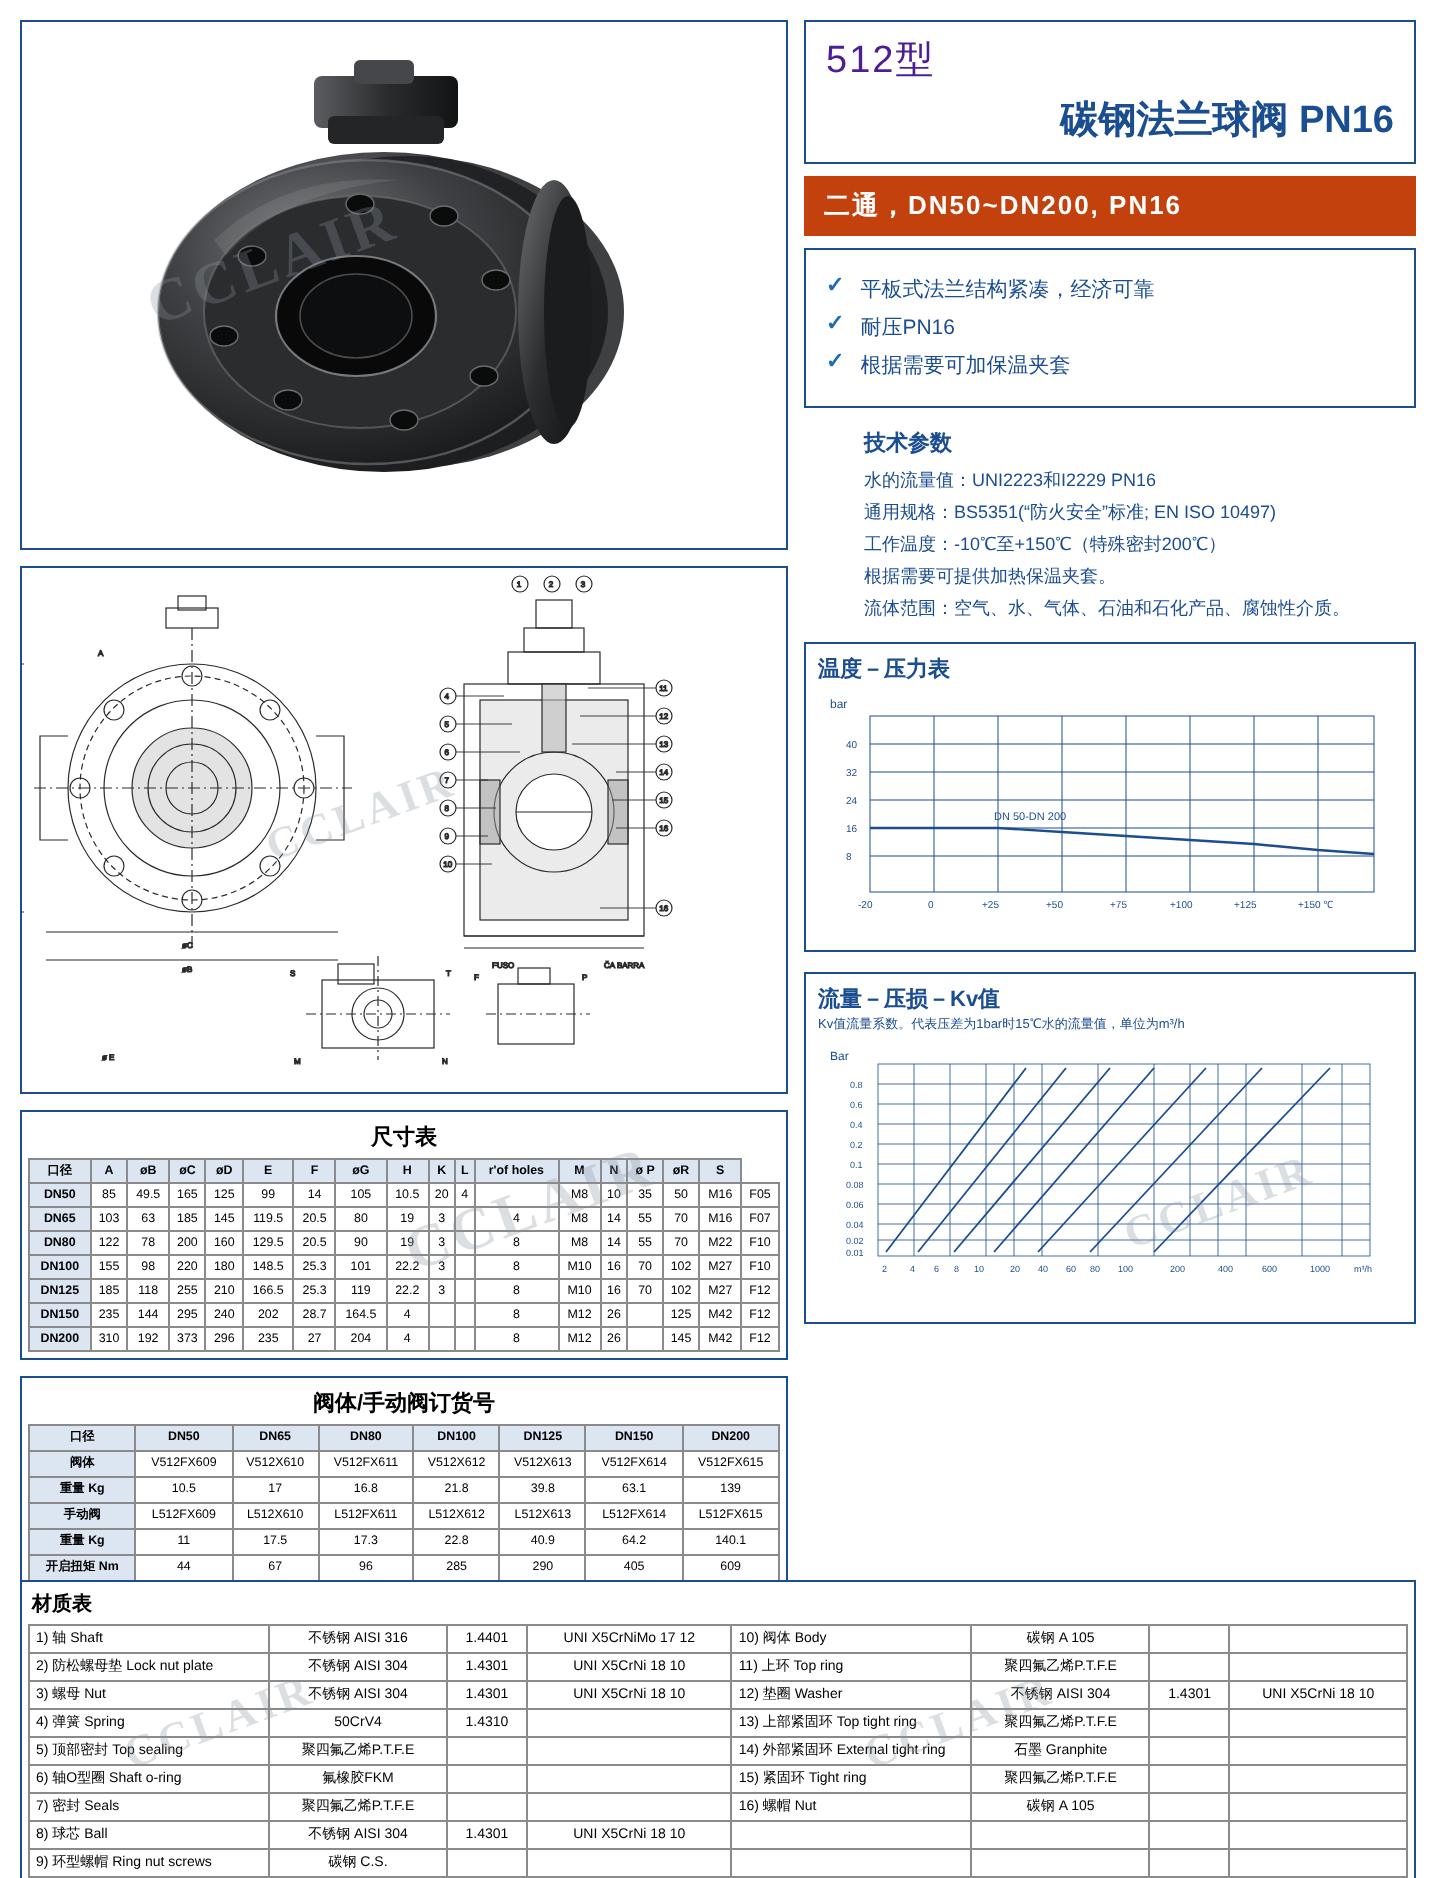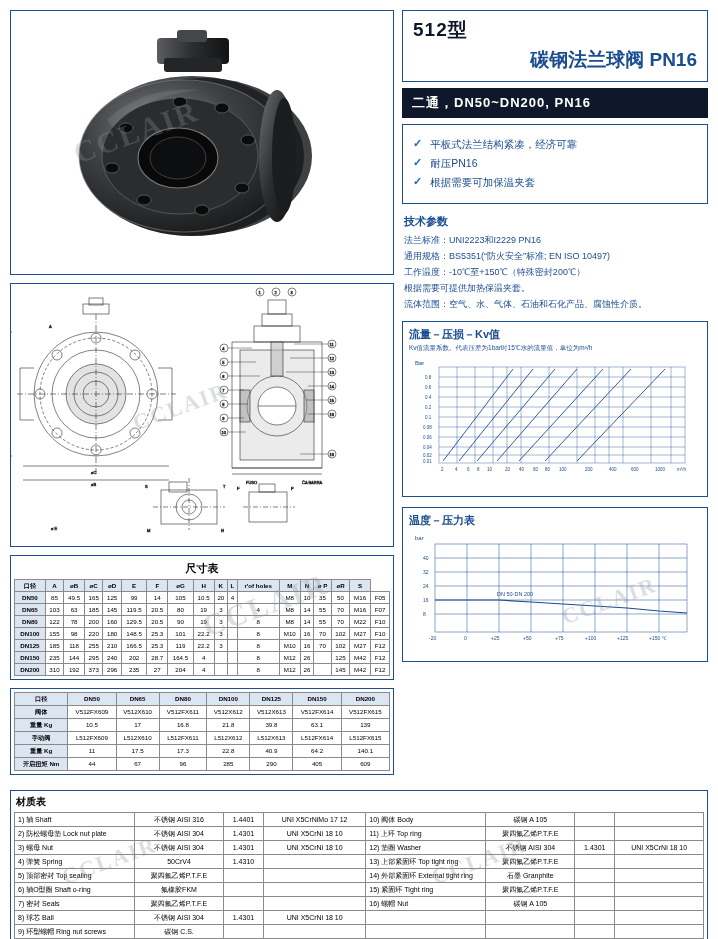--- a/index.html
+++ b/index.html
@@ -43,33 +43,33 @@
     border:1px solid #8a8a8a; text-align:center; padding:0 1px; height:12px;
     white-space:nowrap; line-height:12px;
   }
   table.order th { background:#dce6f2; font-weight:bold; }
   table.order td.rowhead { background:#dce6f2; font-weight:bold; text-align:center; }
 
   
   .right-col { position:absolute; left:402px; top:10px; width:306px; }
 
   .title-box { border:1px solid #1b4d91; background:#fff; padding:6px 10px 8px; }
-  .title-main { font-size:19px; font-weight:bold; color:#0f172a; letter-spacing:1px; }
+  .title-main { font-size:19px; font-weight:normal; color:#4c1d95; letter-spacing:1px; }
   .title-sub { font-size:19px; font-weight:bold; color:#1b4d91; text-align:right; margin-top:4px; }
 
   .blue-bar {
-    margin-top:6px; background:#0f172a; color:#fff; font-size:13px; font-weight:bold;
+    margin-top:6px; background:#c2410c; color:#fff; font-size:13px; font-weight:bold;
     padding:6px 10px; letter-spacing:1px;
   }
 
   .bullet-box { border:1px solid #1b4d91; margin-top:6px; padding:8px 10px; }
   .bullet { display:flex; align-items:flex-start; margin:5px 0; color:#1b4d91; font-size:10.5px; }
   .bullet .chk { color:#1f6cb4; font-weight:bold; margin-right:8px; font-size:11px; line-height:1; }
 
-  .specs { margin-top:10px; padding:0 2px; }
+  .specs { margin-top:10px; padding:0 2px;margin-left:28px; }
   .specs h4 { font-size:11px; font-weight:bold; color:#1b4d91; margin:0 0 5px; }
   .specs p { margin:3px 0; font-size:9px; color:#1b4d91; line-height:1.45; }
 
   .chart-box { border:1px solid #1b4d91; margin-top:10px; padding:5px 6px 6px; }
   .chart-title { color:#1b4d91; font-weight:bold; font-size:11px; margin-bottom:2px; }
   .chart-note { color:#1b4d91; font-size:6.5px; margin-bottom:2px; line-height:1.3; }
 
   
   .mat-box { position:absolute; left:10px; top:790px; width:698px; border:1px solid #1b4d91; background:#fff; padding:3px; }
   .mat-title { font-size:10px; font-weight:bold; color:#000; padding:1px 2px 3px; }
@@ -470,20 +470,21 @@
               <td></td>
               <td>145</td>
               <td>M42</td>
               <td>F12</td>
             </tr>
           </tbody>
       </table>
     </div>
 
     <div class="table-box">
+      <div class="tbl-title">阀体/手动阀订货号</div>
       <table class="order">
         <thead>
             <tr id="order-head">
               <th>口径</th>
               <th>DN50</th>
               <th>DN65</th>
               <th>DN80</th>
               <th>DN100</th>
               <th>DN125</th>
               <th>DN150</th>
@@ -565,25 +566,66 @@
         <span>耐压PN16</span>
       </div>
       <div class="bullet">
         <span class="chk">✓</span>
         <span>根据需要可加保温夹套</span>
       </div>
     </div>
 
     <div class="specs">
       <h4>技术参数</h4>
-      <p>法兰标准：UNI2223和I2229 PN16</p>
+      <p>水的流量值：UNI2223和I2229 PN16</p>
       <p>通用规格：BS5351(“防火安全”标准; EN ISO  10497)</p>
       <p>工作温度：-10℃至+150℃（特殊密封200℃）</p>
       <p>根据需要可提供加热保温夹套。</p>
       <p>流体范围：空气、水、气体、石油和石化产品、腐蚀性介质。</p>
+    </div>
+
+    <div class="chart-box">
+      <div class="chart-title">温度－压力表</div>
+      <svg width="292" height="125" viewBox="0 0 292 125">
+        <text x="6" y="10" font-size="6" font-family="Liberation Sans" fill="#1b4d91">bar</text>
+
+        <g stroke="#1b4d91" stroke-width="0.5" fill="none">
+          <rect x="26" y="14" width="252" height="88"></rect>
+          <line x1="26" y1="28" x2="278" y2="28"></line>
+          <line x1="26" y1="42" x2="278" y2="42"></line>
+          <line x1="26" y1="56" x2="278" y2="56"></line>
+          <line x1="26" y1="70" x2="278" y2="70"></line>
+          <line x1="26" y1="84" x2="278" y2="84"></line>
+          <line x1="58" y1="14" x2="58" y2="102"></line>
+          <line x1="90" y1="14" x2="90" y2="102"></line>
+          <line x1="122" y1="14" x2="122" y2="102"></line>
+          <line x1="154" y1="14" x2="154" y2="102"></line>
+          <line x1="186" y1="14" x2="186" y2="102"></line>
+          <line x1="218" y1="14" x2="218" y2="102"></line>
+          <line x1="250" y1="14" x2="250" y2="102"></line>
+        </g>
+        <g font-size="5" font-family="Liberation Sans" fill="#1b4d91">
+          <text x="14" y="30">40</text>
+          <text x="14" y="44">32</text>
+          <text x="14" y="58">24</text>
+          <text x="14" y="72">16</text>
+          <text x="14" y="86">8</text>
+          <text x="20" y="110">-20</text>
+          <text x="55" y="110">0</text>
+          <text x="82" y="110">+25</text>
+          <text x="114" y="110">+50</text>
+          <text x="146" y="110">+75</text>
+          <text x="176" y="110">+100</text>
+          <text x="208" y="110">+125</text>
+          <text x="240" y="110">+150 ℃</text>
+        </g>
+
+        <polyline points="26,70 58,70 90,70 122,72 154,74 186,76 218,78 250,81 278,83" fill="none" stroke="#1b4d91" stroke-width="1.2"></polyline>
+        <text x="88" y="66" font-size="5.5" font-family="Liberation Sans" fill="#1b4d91">DN 50-DN 200</text>
+      </svg>
     </div>
 
     <div class="chart-box">
       <div class="chart-title">流量－压损－Kv值</div>
       <div class="chart-note">Kv值流量系数。代表压差为1bar时15℃水的流量值，单位为m³/h</div>
       <svg width="292" height="135" viewBox="0 0 292 135">
         <text x="6" y="10" font-size="6" font-family="Liberation Sans" fill="#1b4d91">Bar</text>
         <g stroke="#1b4d91" stroke-width="0.4" fill="none">
           <rect x="30" y="12" width="246" height="96"></rect>
           <line x1="30" y1="22" x2="276" y2="22"></line>
@@ -642,61 +684,20 @@
           <line x1="34" y1="106" x2="104" y2="14"></line>
           <line x1="50" y1="106" x2="124" y2="14"></line>
           <line x1="68" y1="106" x2="146" y2="14"></line>
           <line x1="88" y1="106" x2="168" y2="14"></line>
           <line x1="110" y1="106" x2="194" y2="14"></line>
           <line x1="136" y1="106" x2="222" y2="14"></line>
           <line x1="168" y1="106" x2="256" y2="14"></line>
         </g>
       </svg>
     </div>
-
-    <div class="chart-box">
-      <div class="chart-title">温度－压力表</div>
-      <svg width="292" height="125" viewBox="0 0 292 125">
-        <text x="6" y="10" font-size="6" font-family="Liberation Sans" fill="#1b4d91">bar</text>
-
-        <g stroke="#1b4d91" stroke-width="0.5" fill="none">
-          <rect x="26" y="14" width="252" height="88"></rect>
-          <line x1="26" y1="28" x2="278" y2="28"></line>
-          <line x1="26" y1="42" x2="278" y2="42"></line>
-          <line x1="26" y1="56" x2="278" y2="56"></line>
-          <line x1="26" y1="70" x2="278" y2="70"></line>
-          <line x1="26" y1="84" x2="278" y2="84"></line>
-          <line x1="58" y1="14" x2="58" y2="102"></line>
-          <line x1="90" y1="14" x2="90" y2="102"></line>
-          <line x1="122" y1="14" x2="122" y2="102"></line>
-          <line x1="154" y1="14" x2="154" y2="102"></line>
-          <line x1="186" y1="14" x2="186" y2="102"></line>
-          <line x1="218" y1="14" x2="218" y2="102"></line>
-          <line x1="250" y1="14" x2="250" y2="102"></line>
-        </g>
-        <g font-size="5" font-family="Liberation Sans" fill="#1b4d91">
-          <text x="14" y="30">40</text>
-          <text x="14" y="44">32</text>
-          <text x="14" y="58">24</text>
-          <text x="14" y="72">16</text>
-          <text x="14" y="86">8</text>
-          <text x="20" y="110">-20</text>
-          <text x="55" y="110">0</text>
-          <text x="82" y="110">+25</text>
-          <text x="114" y="110">+50</text>
-          <text x="146" y="110">+75</text>
-          <text x="176" y="110">+100</text>
-          <text x="208" y="110">+125</text>
-          <text x="240" y="110">+150 ℃</text>
-        </g>
-
-        <polyline points="26,70 58,70 90,70 122,72 154,74 186,76 218,78 250,81 278,83" fill="none" stroke="#1b4d91" stroke-width="1.2"></polyline>
-        <text x="88" y="66" font-size="5.5" font-family="Liberation Sans" fill="#1b4d91">DN 50-DN 200</text>
-      </svg>
-    </div>
   </div>
 
   <div class="mat-box">
     <div class="mat-title">材质表</div>
     <table class="mat">
       <tbody id="mat-body">
           <tr>
             <td class="lbl">1) 轴 Shaft</td>
             <td class="c">不锈钢 AISI 316</td>
             <td class="c">1.4401</td>

